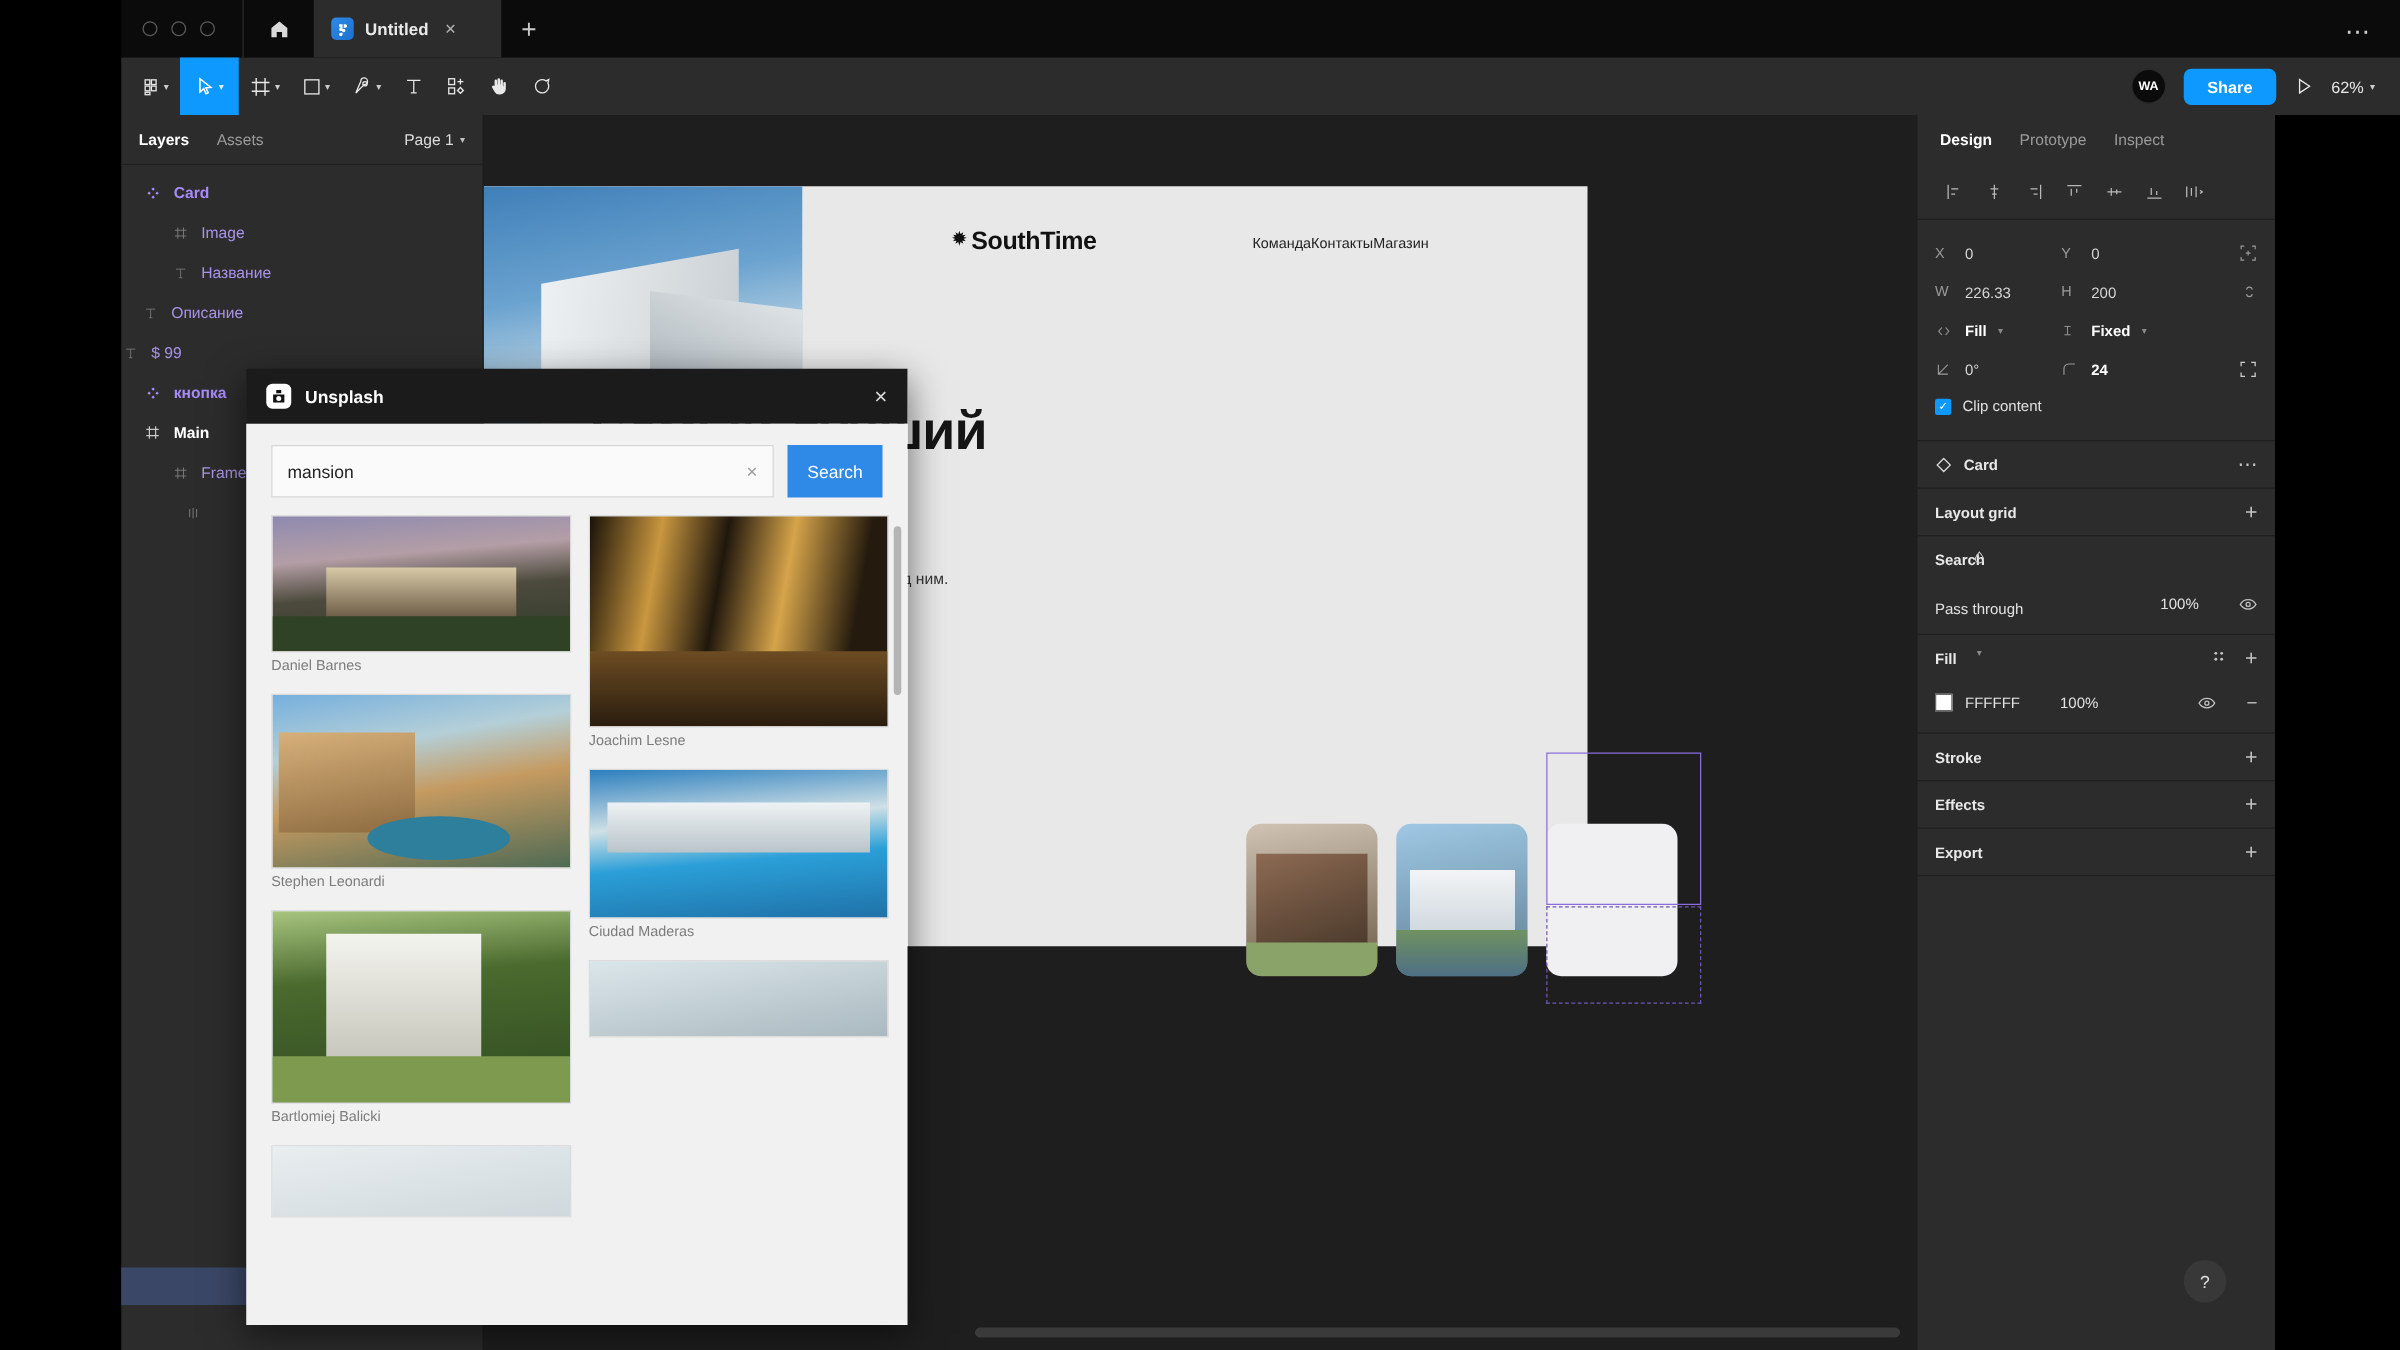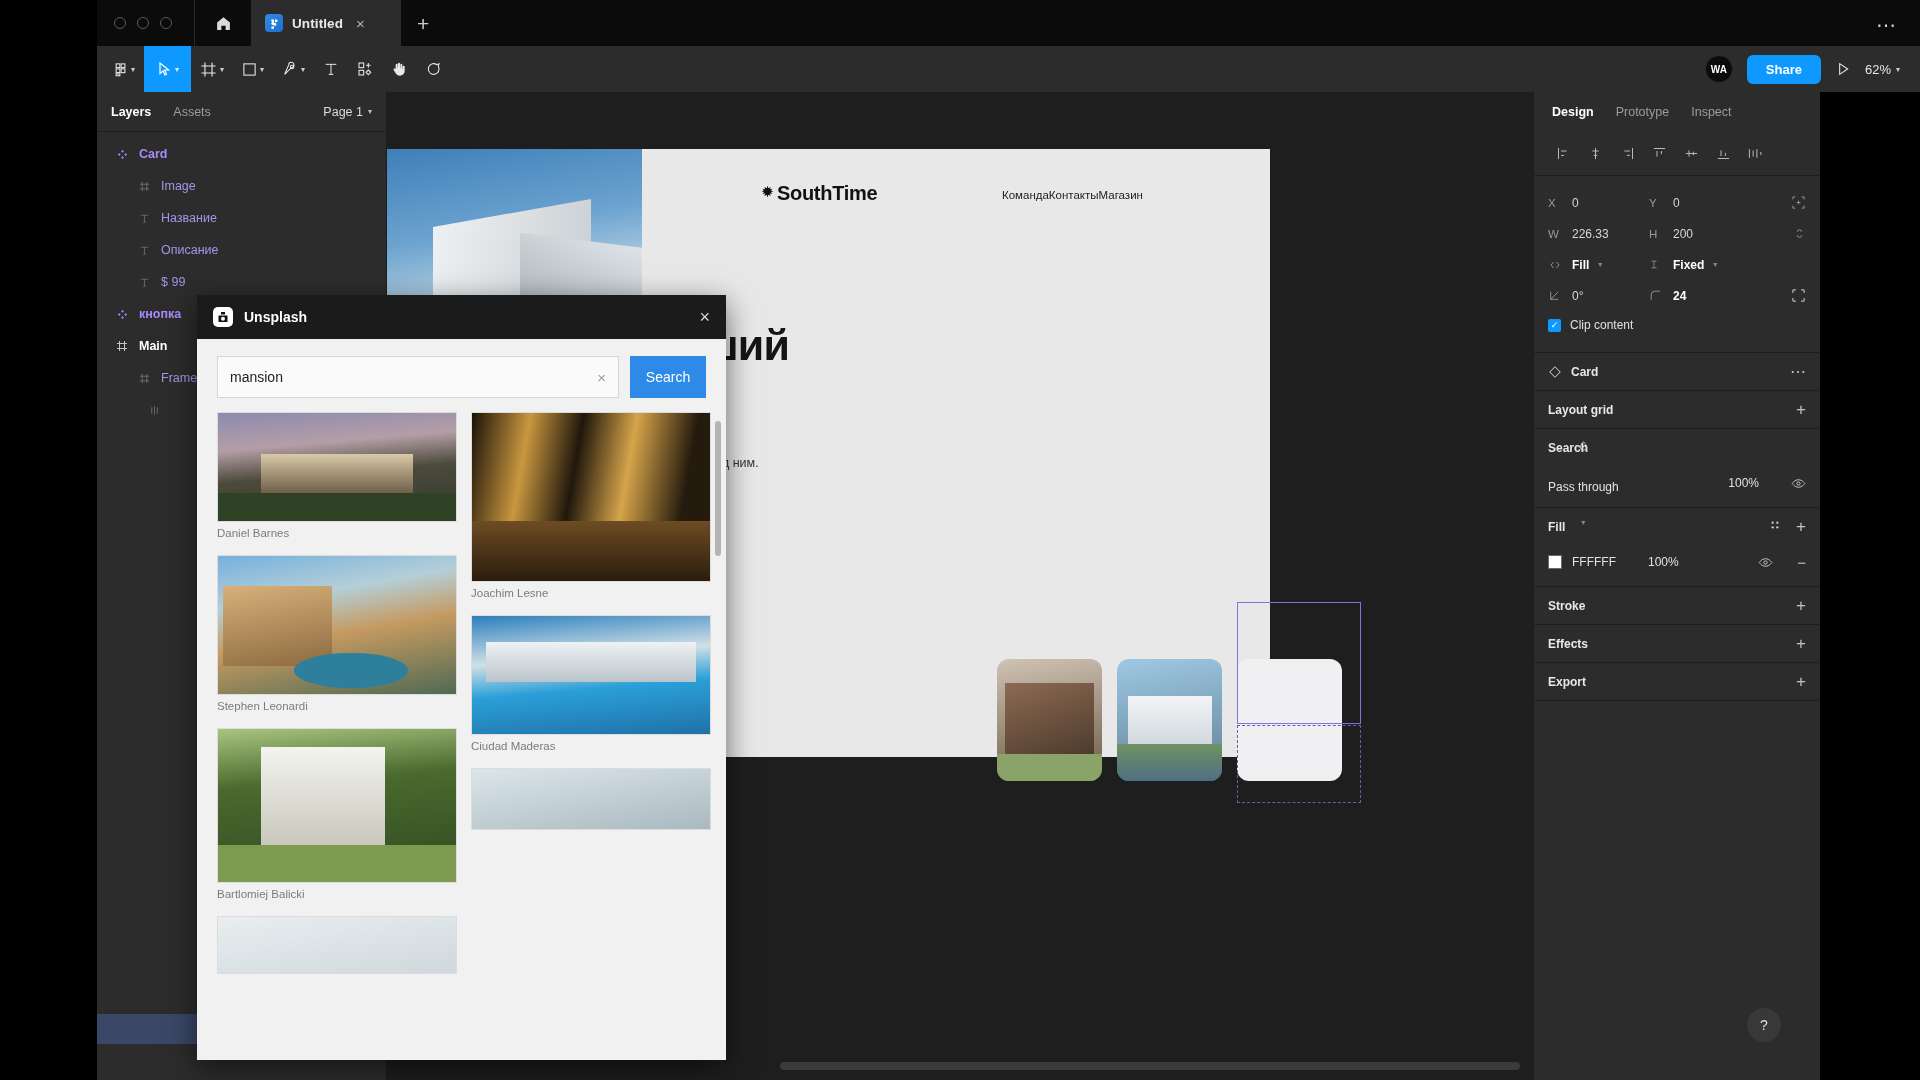--- a/index.html
+++ b/index.html
@@ -350,29 +350,29 @@
         <span>Image</span>
       </div>
       <div class="layer dim" style="padding-left:40px">
         <span class="ic">
           <svg width="11" height="11" viewBox="0 0 24 24" fill="none" stroke="#8f8f8f" stroke-width="1.6">
               <path d="M4 5h16M12 5v15M9 20h6"></path>
             </svg>
         </span>
         <span>Название</span>
       </div>
-      <div class="layer dim" style="padding-left:40px">
+      <div class="layer dim" style="padding-left:16px">
         <span class="ic">
           <svg width="11" height="11" viewBox="0 0 24 24" fill="none" stroke="#8f8f8f" stroke-width="1.6">
               <path d="M4 5h16M12 5v15M9 20h6"></path>
             </svg>
         </span>
         <span>Описание</span>
       </div>
-      <div class="layer dim" style="padding-left:40px">
+      <div class="layer dim" style="">
         <span class="ic">
           <svg width="11" height="11" viewBox="0 0 24 24" fill="none" stroke="#8f8f8f" stroke-width="1.6">
               <path d="M4 5h16M12 5v15M9 20h6"></path>
             </svg>
         </span>
         <span>$ 99</span>
       </div>
       <div class="layer comp" style="padding-left:18px">
         <span class="ic">
           <svg width="11" height="11" viewBox="0 0 24 24" fill="#a78bfa">

